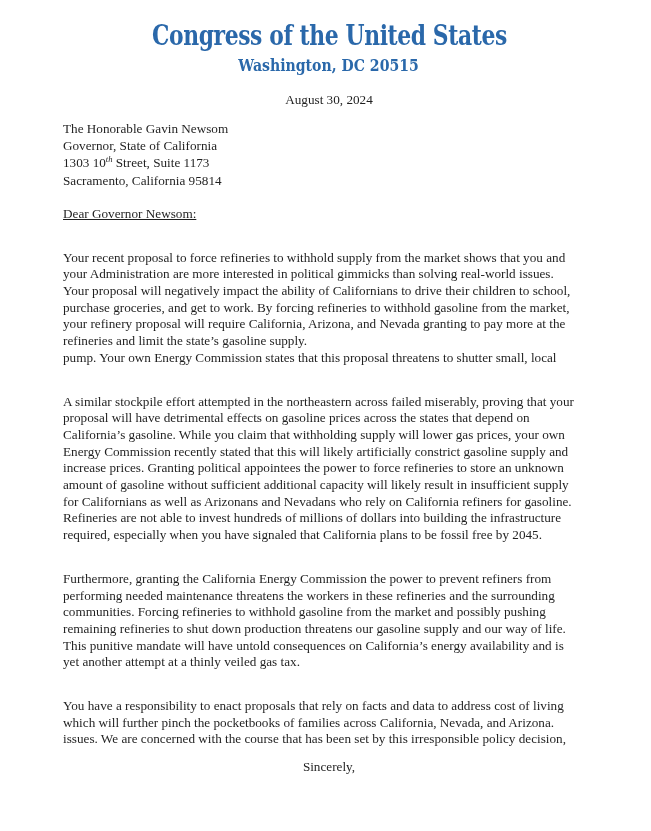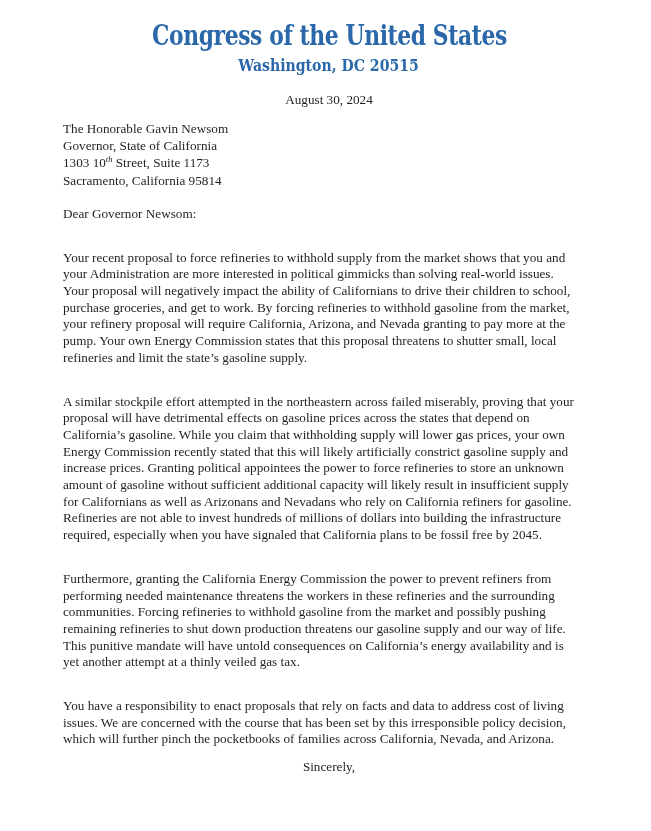--- a/index.html
+++ b/index.html
@@ -60,20 +60,21 @@
     font-size: 8.5px;
     vertical-align: super;
     line-height: 0;
     font-style: italic;
   }
   .salutation {
     margin-top: 17px;
     font-size: 13.2px;
     line-height: 16.7px;
     white-space: nowrap;
+    text-decoration: underline;
   }
   .letter-body { margin-top: 9px; }
   .para { margin-top: 27px; }
   .para .line {
     font-size: 13.2px;
     line-height: 16.7px;
     white-space: nowrap;
   }
   .closing {
     margin-top: 11px;
@@ -106,22 +107,22 @@
 
   <div class="salutation">Dear Governor Newsom:</div>
 
   <div class="letter-body">
       <div class="para">
         <div class="line">Your recent proposal to force refineries to withhold supply from the market shows that you and</div>
         <div class="line">your Administration are more interested in political gimmicks than solving real-world issues.</div>
         <div class="line">Your proposal will negatively impact the ability of Californians to drive their children to school,</div>
         <div class="line">purchase groceries, and get to work. By forcing refineries to withhold gasoline from the market,</div>
         <div class="line">your refinery proposal will require California, Arizona, and Nevada granting to pay more at the</div>
+        <div class="line">refineries and limit the state’s gasoline supply.</div>
         <div class="line">pump. Your own Energy Commission states that this proposal threatens to shutter small, local</div>
-        <div class="line">refineries and limit the state’s gasoline supply.</div>
       </div>
       <div class="para">
         <div class="line">A similar stockpile effort attempted in the northeastern across failed miserably, proving that your</div>
         <div class="line">proposal will have detrimental effects on gasoline prices across the states that depend on</div>
         <div class="line">California’s gasoline. While you claim that withholding supply will lower gas prices, your own</div>
         <div class="line">Energy Commission recently stated that this will likely artificially constrict gasoline supply and</div>
         <div class="line">increase prices. Granting political appointees the power to force refineries to store an unknown</div>
         <div class="line">amount of gasoline without sufficient additional capacity will likely result in insufficient supply</div>
         <div class="line">for Californians as well as Arizonans and Nevadans who rely on California refiners for gasoline.</div>
         <div class="line">Refineries are not able to invest hundreds of millions of dollars into building the infrastructure</div>
@@ -130,20 +131,20 @@
       <div class="para">
         <div class="line">Furthermore, granting the California Energy Commission the power to prevent refiners from</div>
         <div class="line">performing needed maintenance threatens the workers in these refineries and the surrounding</div>
         <div class="line">communities. Forcing refineries to withhold gasoline from the market and possibly pushing</div>
         <div class="line">remaining refineries to shut down production threatens our gasoline supply and our way of life.</div>
         <div class="line">This punitive mandate will have untold consequences on California’s energy availability and is</div>
         <div class="line">yet another attempt at a thinly veiled gas tax.</div>
       </div>
       <div class="para">
         <div class="line">You have a responsibility to enact proposals that rely on facts and data to address cost of living</div>
+        <div class="line">which will further pinch the pocketbooks of families across California, Nevada, and Arizona.</div>
         <div class="line">issues. We are concerned with the course that has been set by this irresponsible policy decision,</div>
-        <div class="line">which will further pinch the pocketbooks of families across California, Nevada, and Arizona.</div>
       </div>
     </div>
 
   <div class="closing">Sincerely,</div>
 
 </div>
 
 </body></html>

